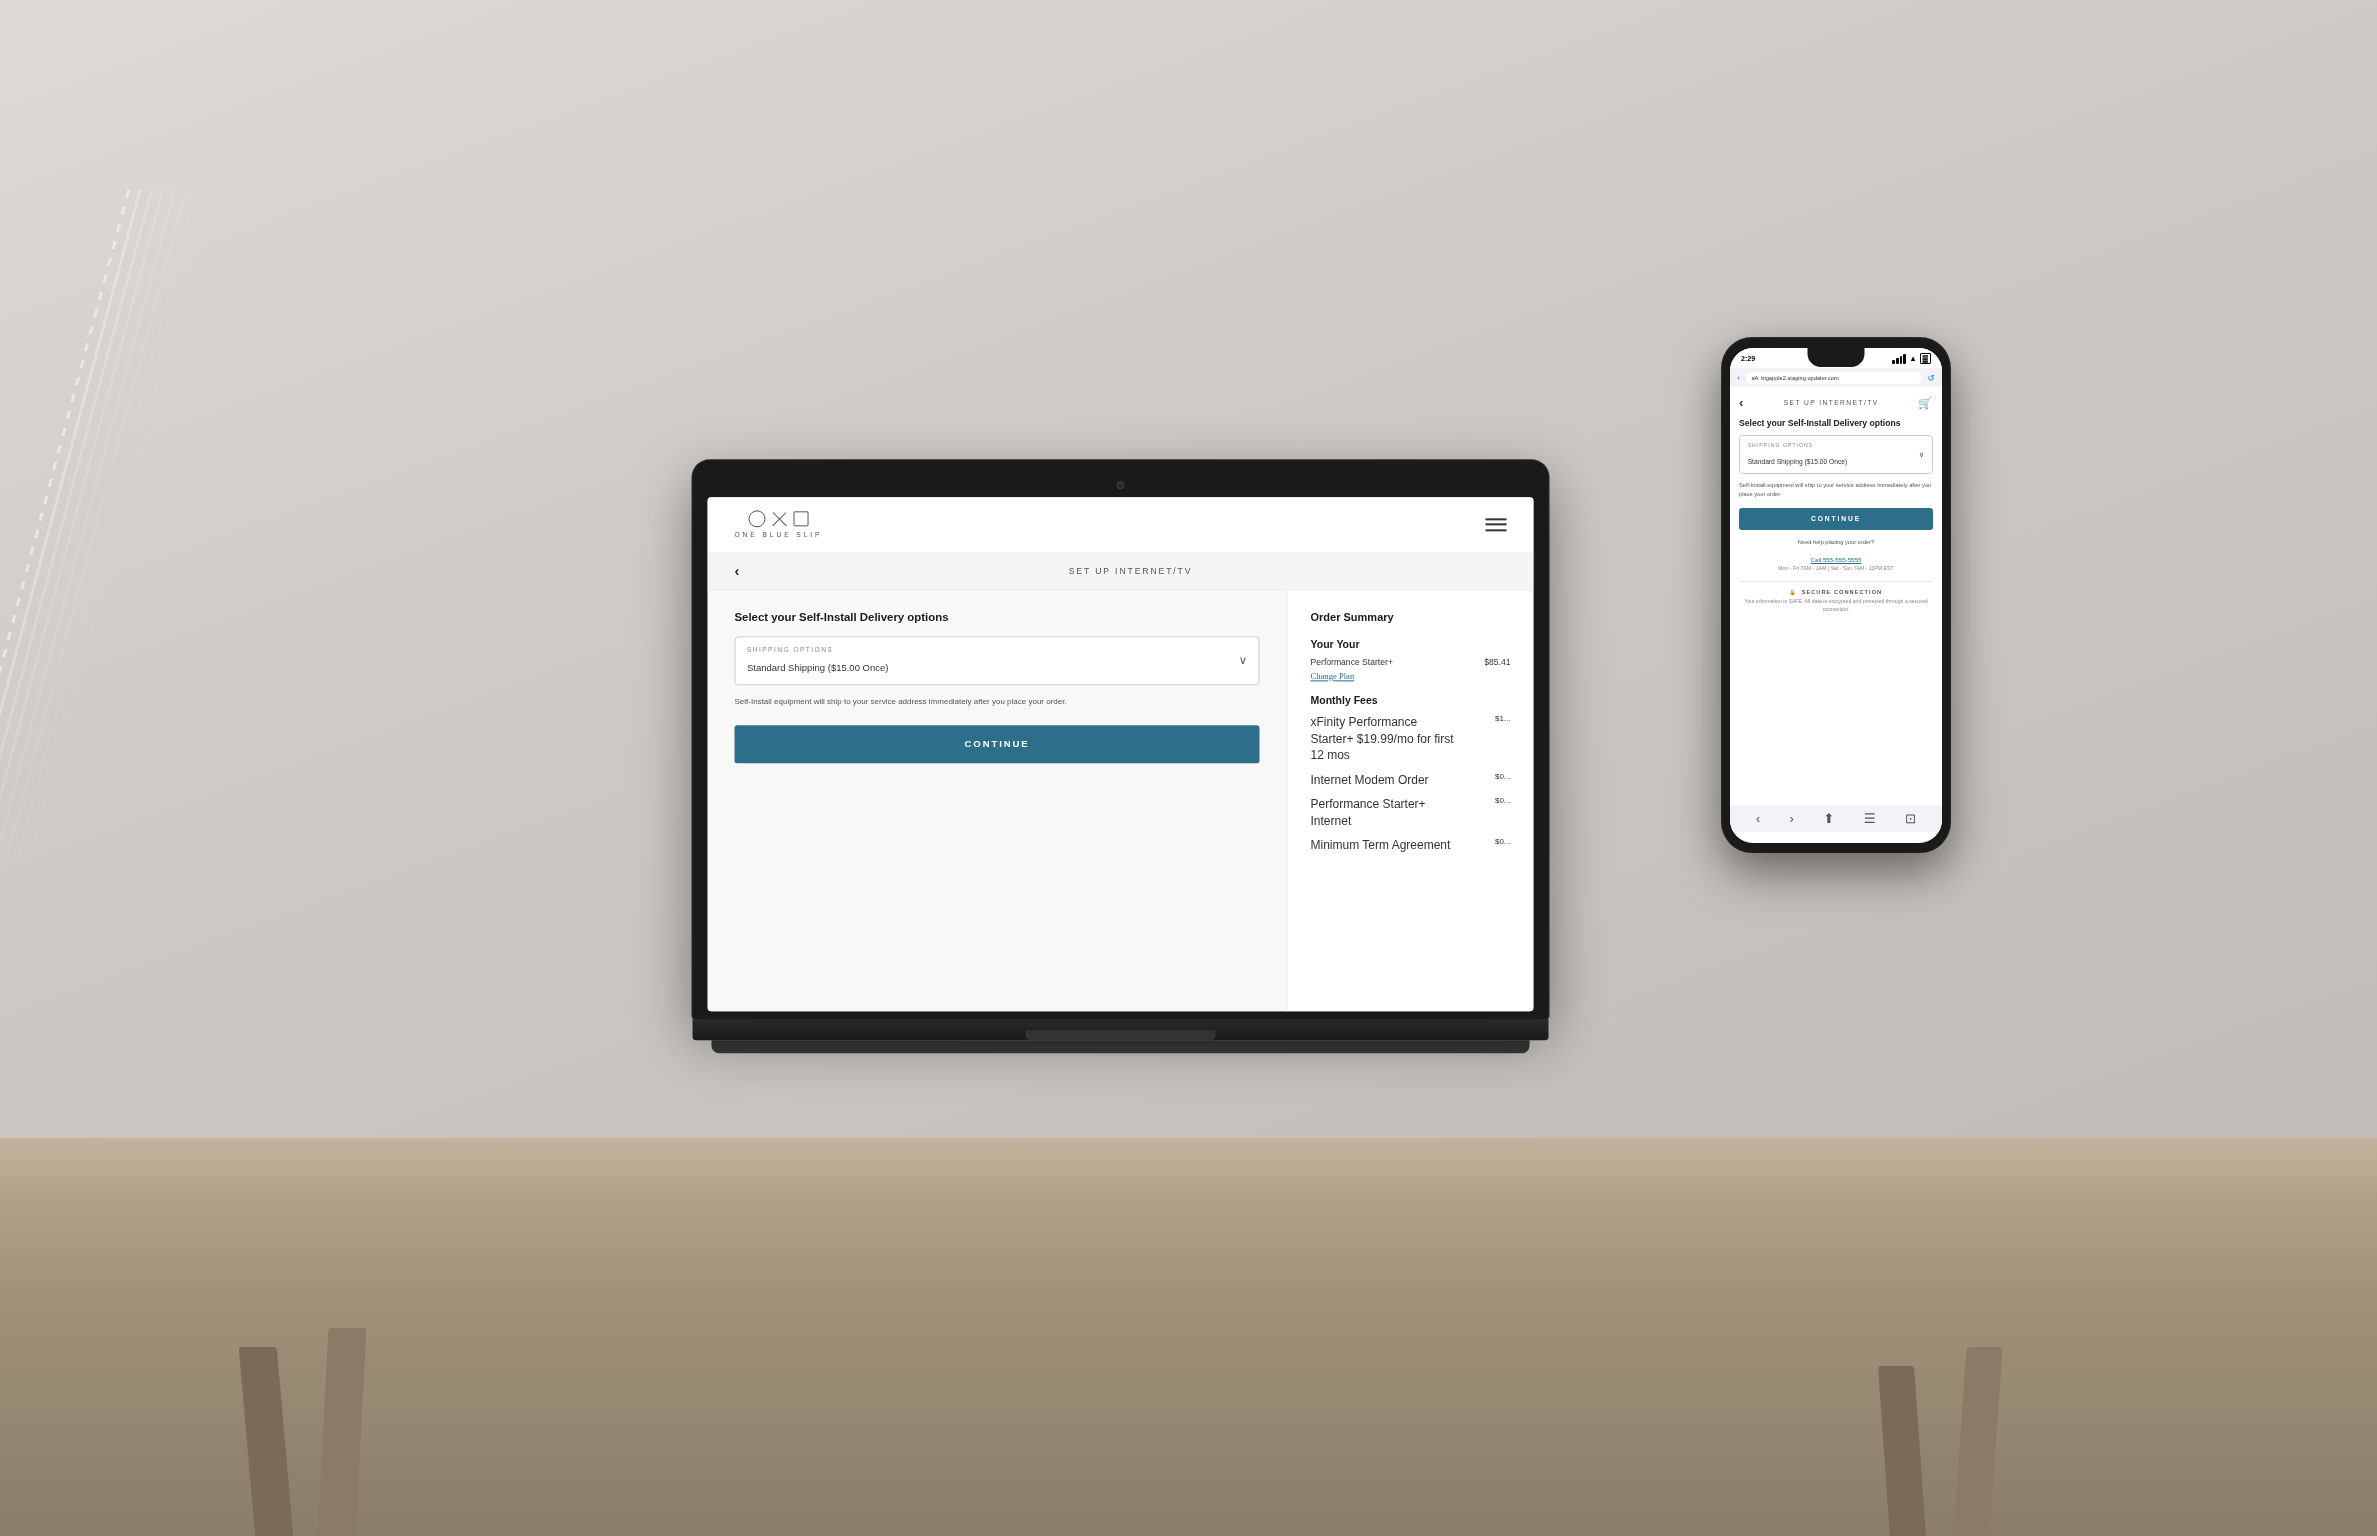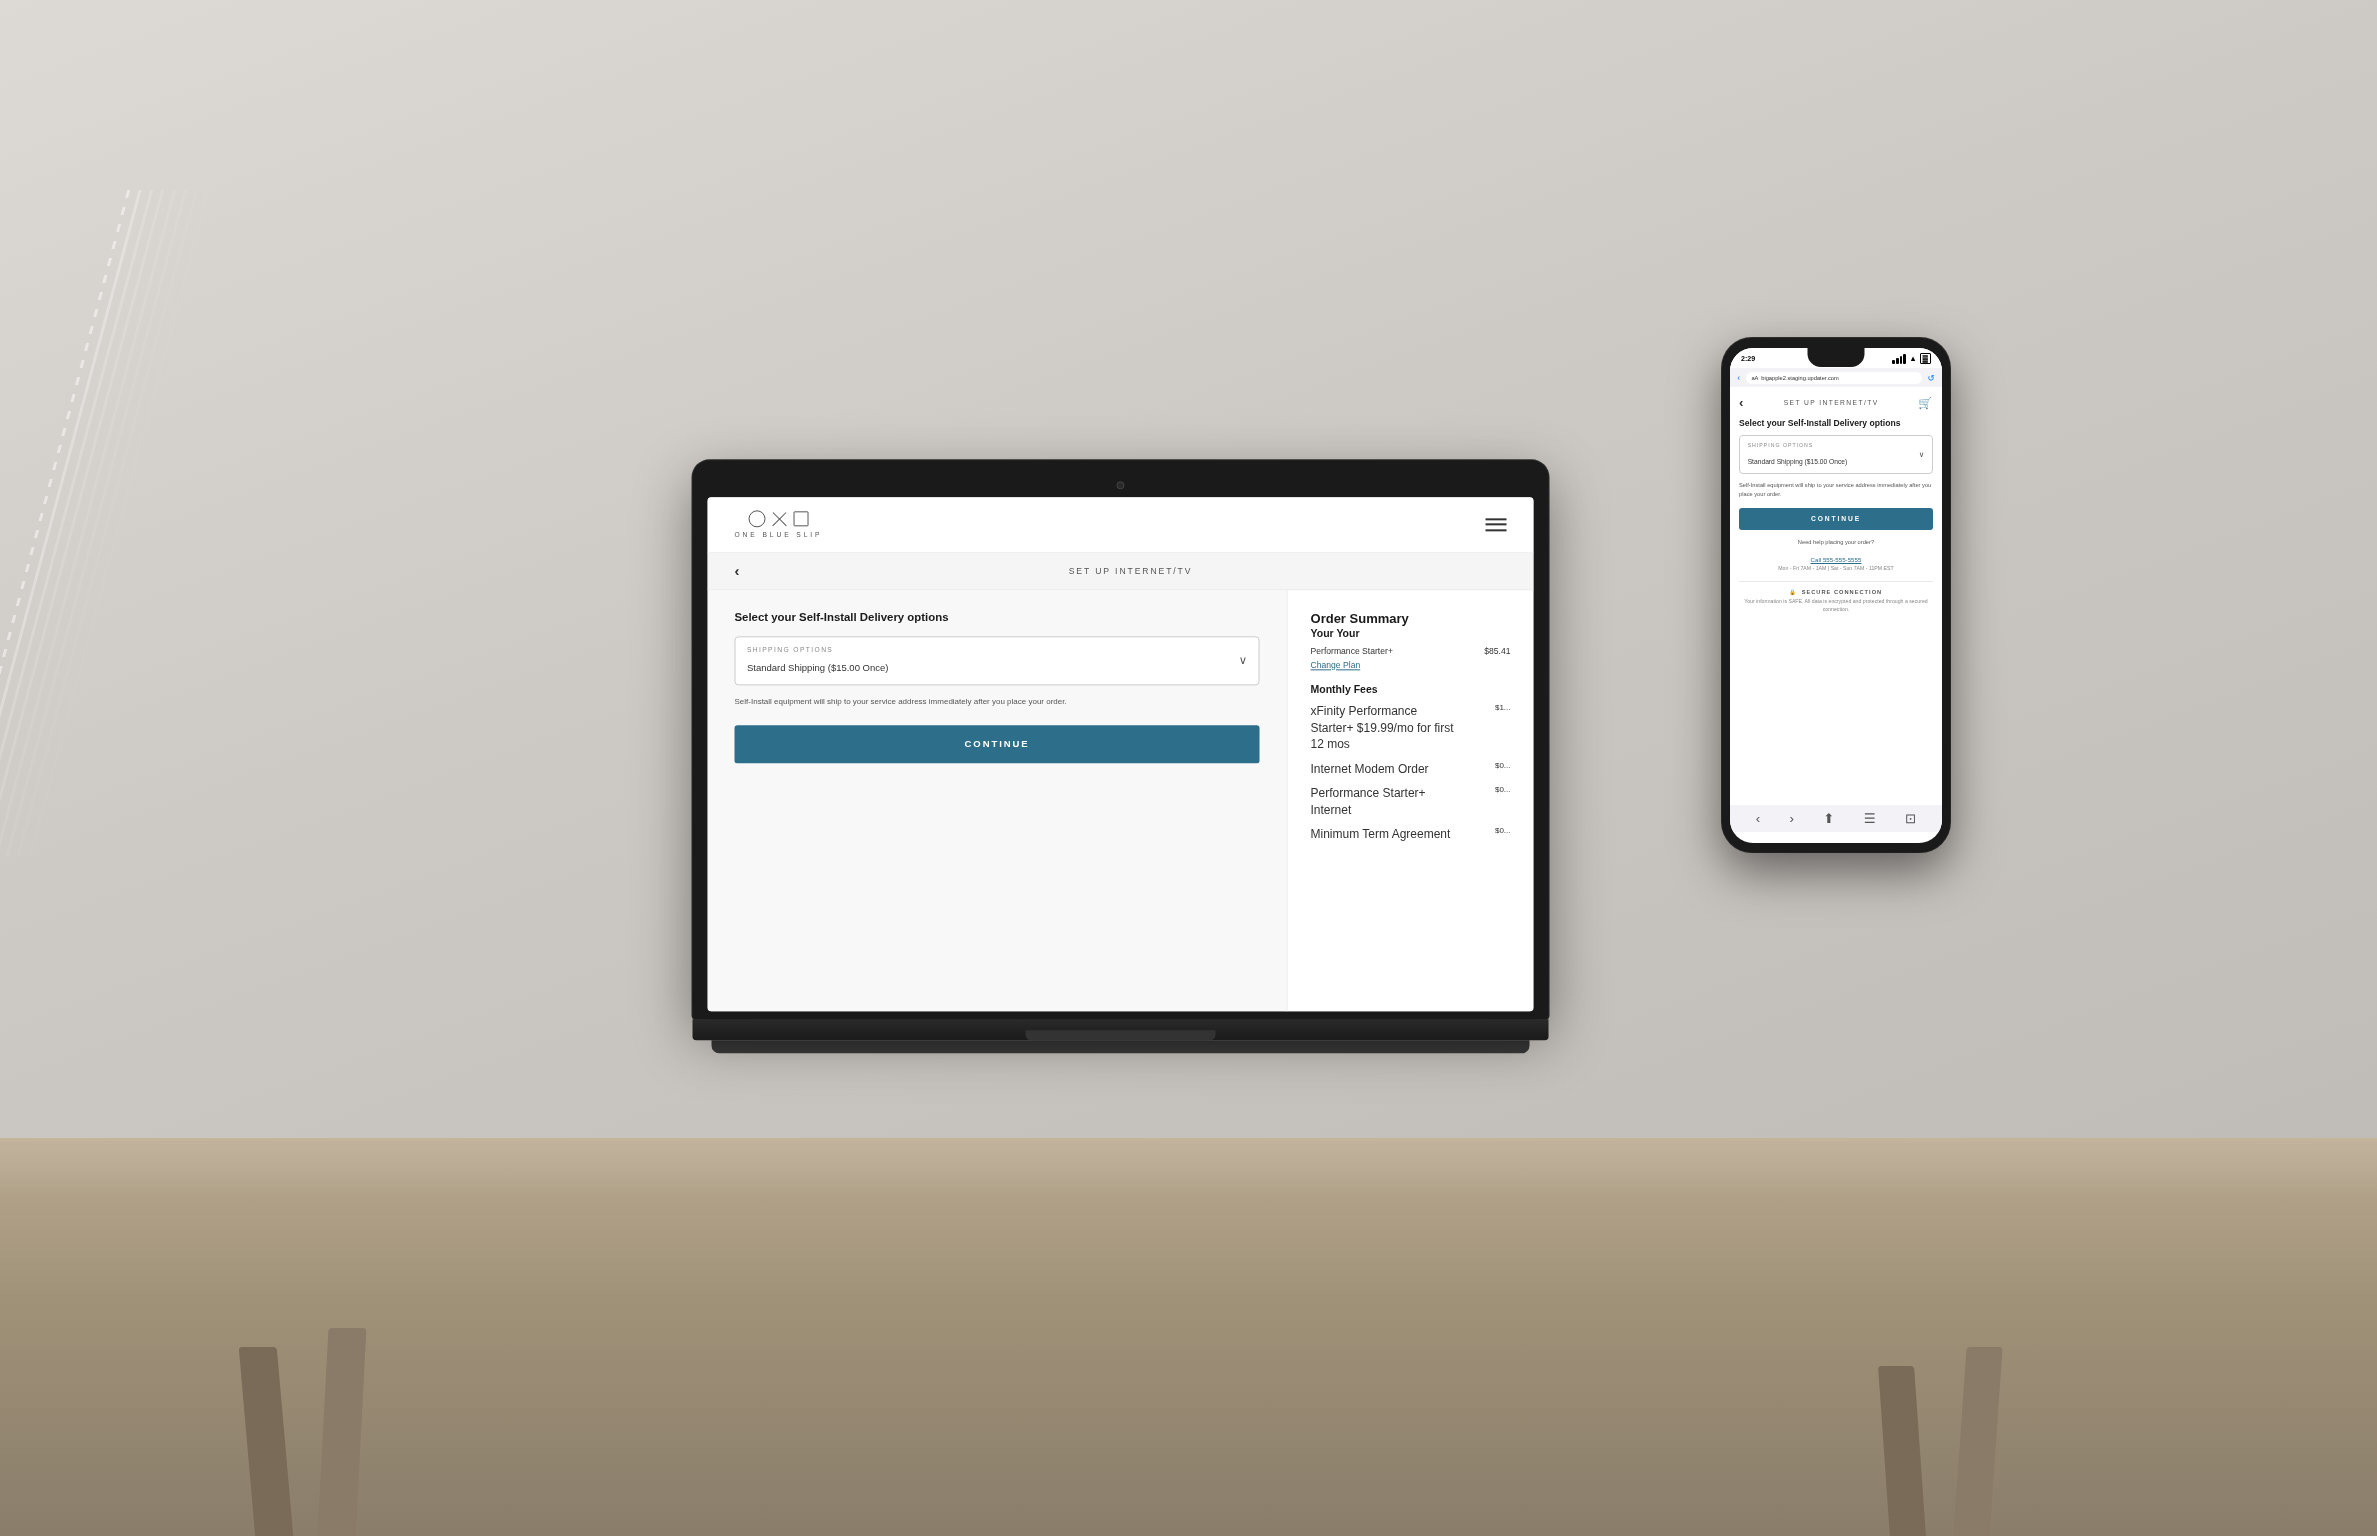--- a/index.html
+++ b/index.html
@@ -350,24 +350,24 @@
       text-align: center;
       font-size: 9.5px;
       letter-spacing: 1.9px;
       font-weight: 600;
       border: none;
       border-radius: 2.9px;
       cursor: pointer;
     }
 
     .order-summary-title {
-      font-size: 13px;
+      font-size: 11px;
       font-weight: 600;
       color: #1a1a1a;
-      margin-bottom: 1px;
+      margin-bottom: 15px;
     }
     .your-plan {
       font-size: 10.5px;
       font-weight: 600;
       color: #1a1a1a;
       margin-bottom: 7.6px;
     }
     .plan-row {
       display: flex;
       justify-content: space-between;
@@ -381,20 +381,21 @@
       font-size: 8.6px;
       color: #333;
     }
     .change-plan-link {
       font-size: 8.6px;
       color: #2d6e8a;
       text-decoration: underline;
       cursor: pointer;
       display: block;
       margin-bottom: 13.3px;
+      font-family: Liberation Serif, serif;
     }
     .monthly-fees-title {
       font-size: 10.5px;
       font-weight: 600;
       color: #1a1a1a;
       margin-bottom: 7.6px;
     }
     .fee-row {
       display: flex;
       justify-content: space-between;

